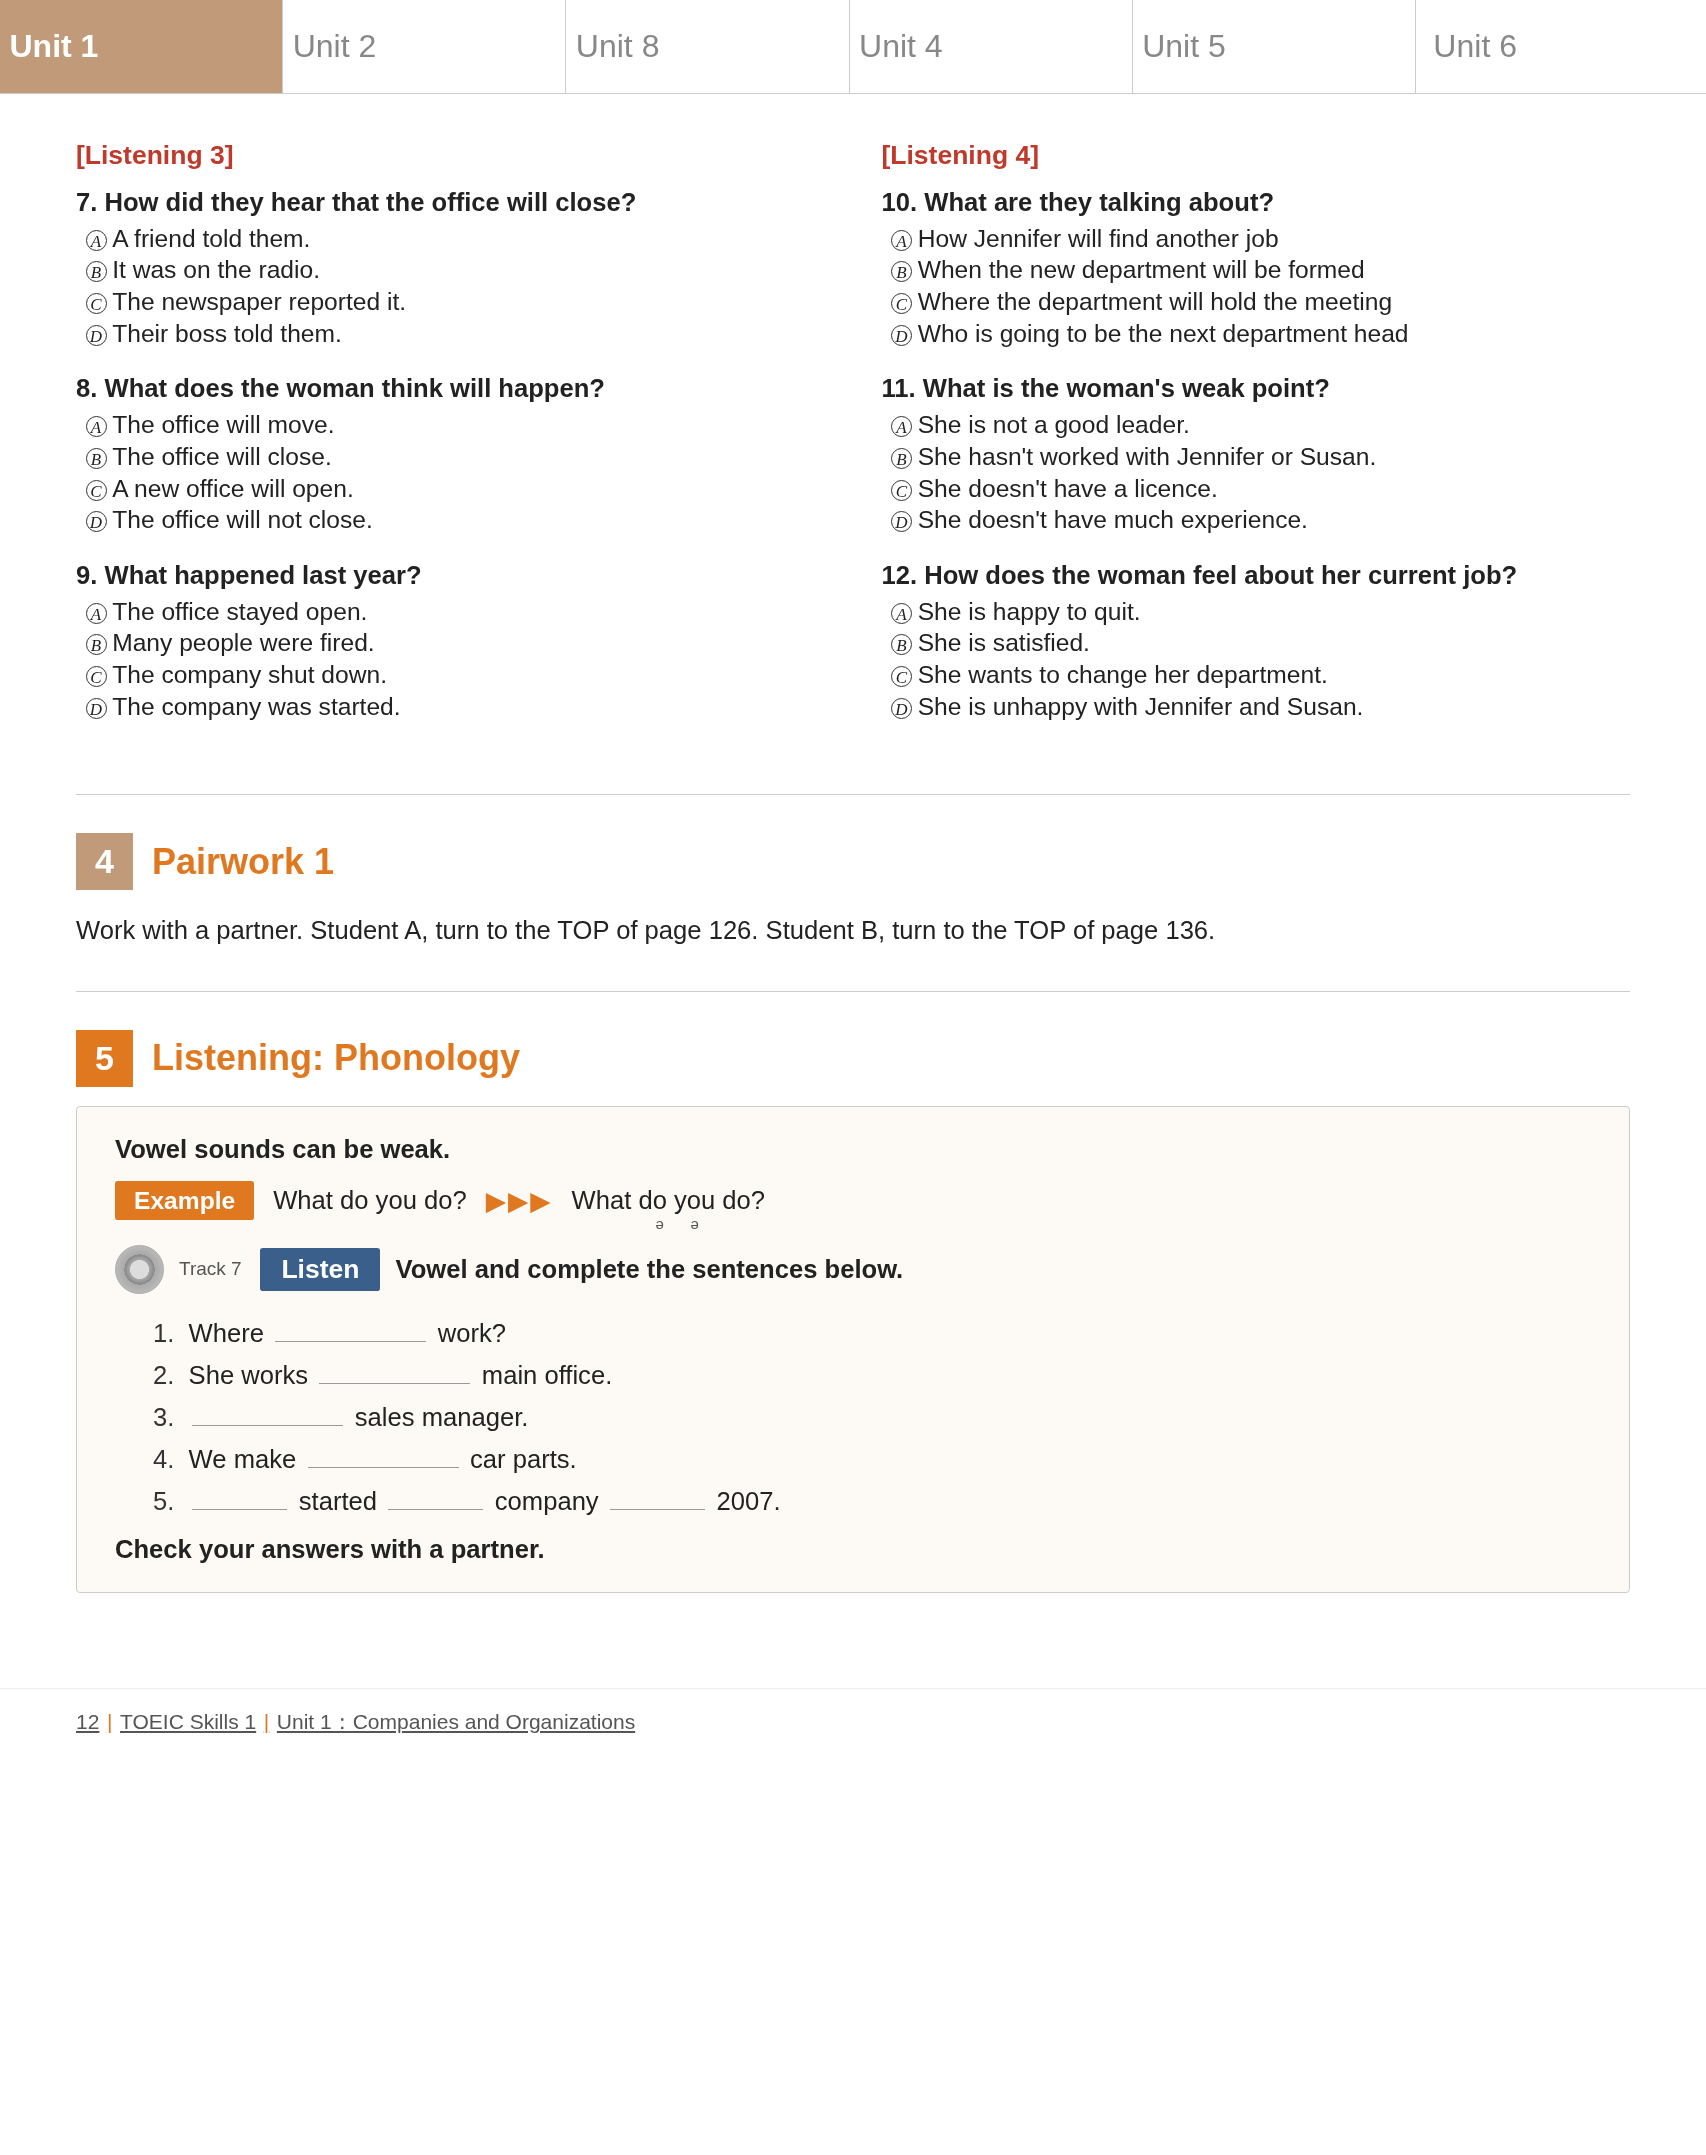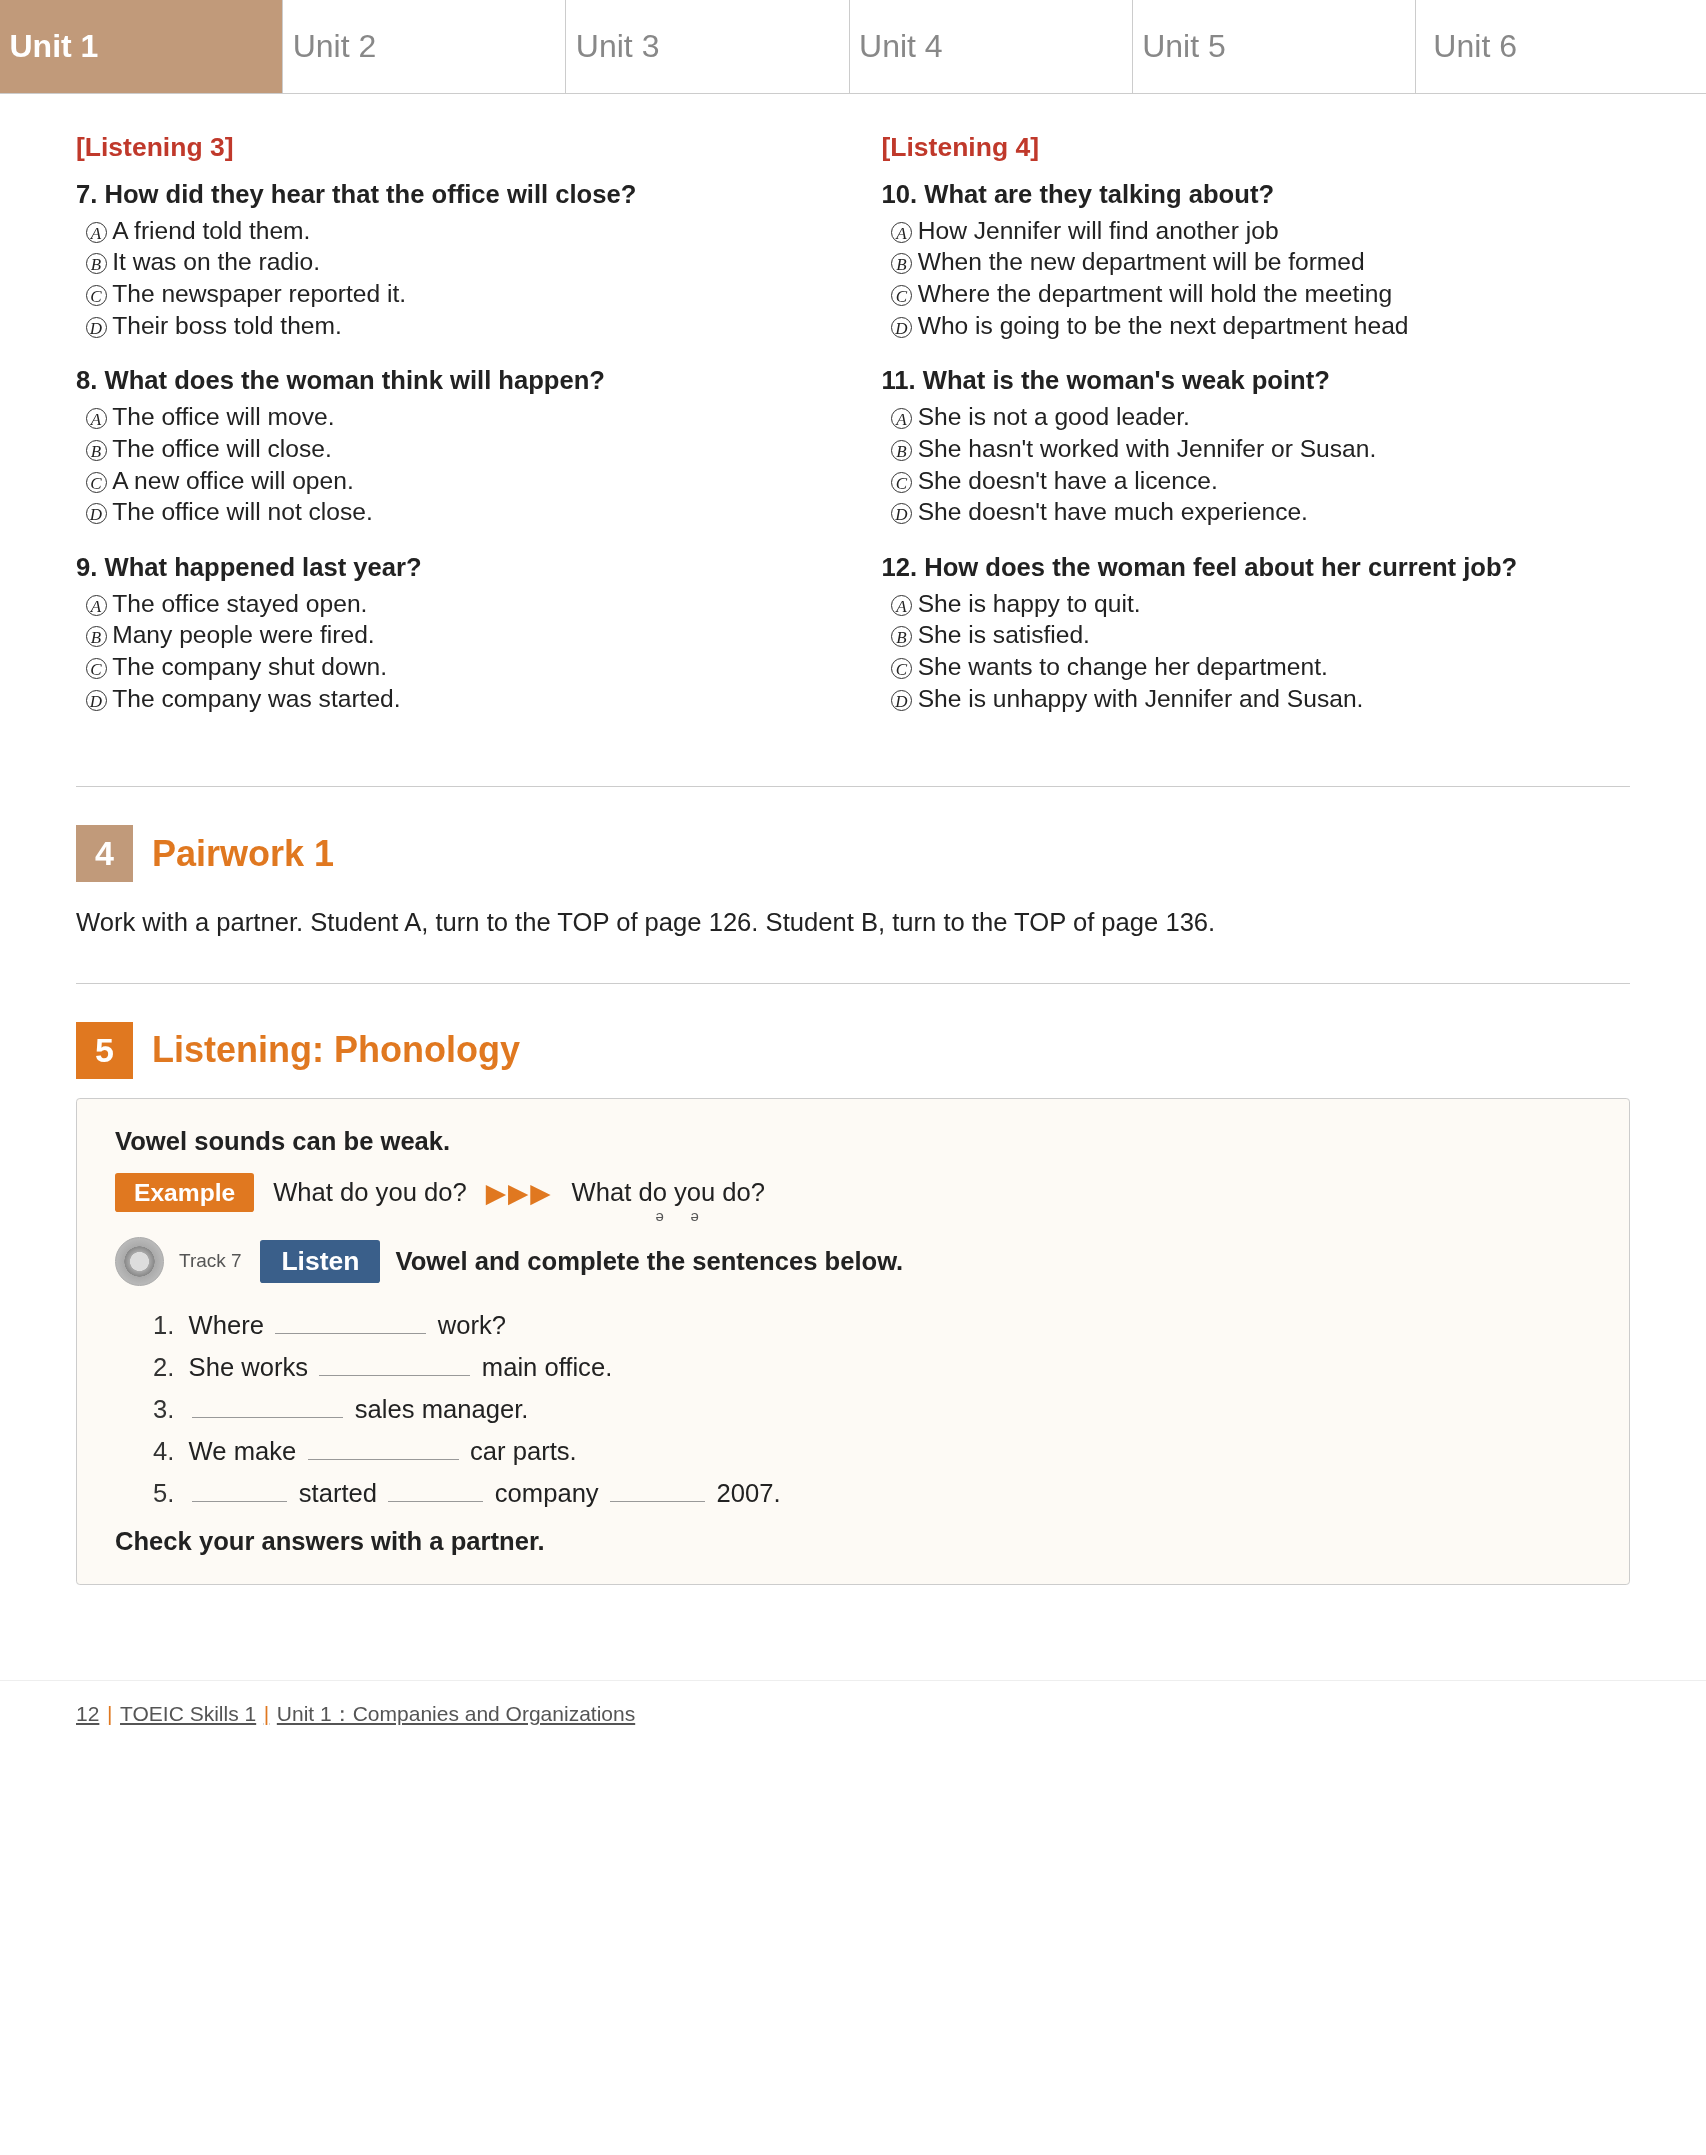--- a/index.html
+++ b/index.html
@@ -37,20 +37,21 @@
     .page-content {
       padding: 38px 76px;
     }
 
     
     .listening-grid {
       display: grid;
       grid-template-columns: 1fr 1fr;
       gap: 28px 57px;
       margin-bottom: 47px;
+      margin-top: 8px;
     }
 
     .listening-header {
       color: #c0392b;
       font-weight: bold;
       font-size: 26.5px;
       margin-bottom: 17px;
     }
 
     .question-block {
@@ -263,21 +264,21 @@
     .footer-pipe {
       color: #e07820;
     }
   </style>
 </head>
 <body>
 
 <div class="tabs">
   <div class="tab active">Unit 1</div>
   <div class="tab">Unit 2</div>
-  <div class="tab">Unit 3</div>
+  <div class="tab">Unit 8</div>
   <div class="tab">Unit 4</div>
   <div class="tab">Unit 5</div>
   <div class="tab">Unit 6</div>
 </div>
 
 <div class="page-content">
 
   <div class="listening-grid">
 
     <div>

